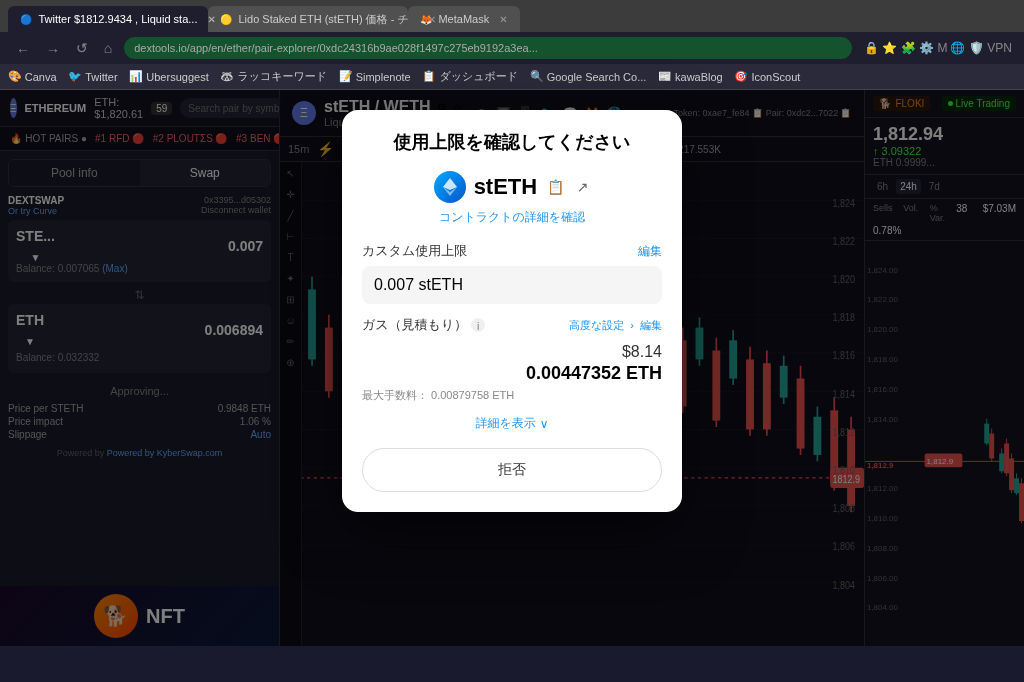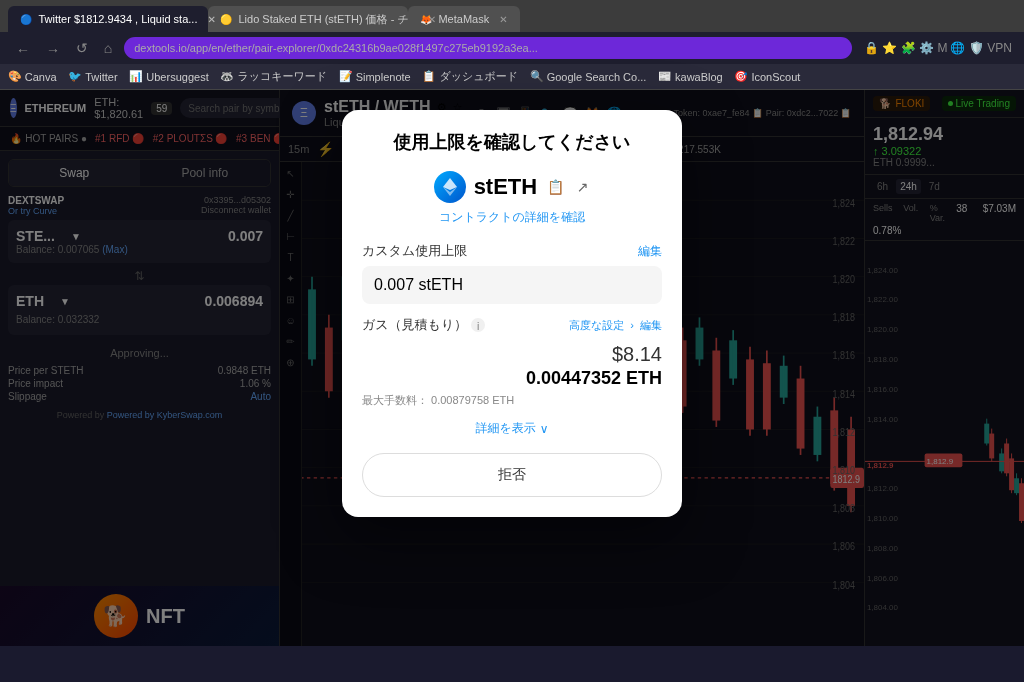--- a/index.html
+++ b/index.html
@@ -31,21 +31,21 @@
     .tab-icon { font-size: 10px; }
     .address-bar {
       background: #1e1e2e;
       height: 32px;
       display: flex;
       align-items: center;
       padding: 0 12px;
       gap: 8px;
     }
     .address-input {
-      background: #6d28d9;
+      background: #14532d;
       border: none;
       border-radius: 12px;
       flex: 1;
       height: 22px;
       color: #aaa;
       font-size: 11px;
       padding: 0 10px;
       outline: none;
     }
     .bookmarks-bar {
@@ -110,21 +110,21 @@
     .swap-tabs { display: flex; margin-bottom: 8px; border: 1px solid #333; border-radius: 6px; overflow: hidden; }
     .swap-tab { flex: 1; text-align: center; padding: 6px; font-size: 12px; cursor: pointer; background: #1a1a2a; color: #aaa; }
     .swap-tab.active { background: #252535; color: #fff; }
     .swap-info { display: flex; justify-content: space-between; margin: 4px 0; }
     .token-box {
       background: #252535;
       border-radius: 6px;
       padding: 8px;
       margin-bottom: 6px;
     }
-    .token-name { font-size: 14px; color: #fff; font-weight: bold; display: flex; align-items: center; gap: 16px; }
+    .token-name { font-size: 14px; color: #fff; font-weight: bold; display: flex; align-items: center; gap: 8px; flex-direction: column; }
     .token-amount { font-size: 14px; color: #fff; font-weight: bold; text-align: center; }
     .token-balance { font-size: 10px; color: #888; }
     .token-balance .max { color: #6af; cursor: pointer; }
     .swap-arrow { text-align: center; color: #666; margin: 2px 0; font-size: 12px; cursor: pointer; }
     .approving { text-align: center; font-size: 11px; color: #888; padding: 6px; }
     .price-info { font-size: 10px; color: #aaa; }
     .price-row { display: flex; justify-content: space-between; margin-bottom: 2px; }
     .powered { text-align: center; font-size: 9px; color: #666; margin-top: 8px; }
     .powered span { color: #6af; }
 
@@ -275,21 +275,21 @@
     .amount-box {
       background: #f5f5f5;
       border-radius: 8px;
       padding: 10px 12px;
       margin-bottom: 12px;
     }
     .gas-section { margin-bottom: 12px; }
     .gas-header { display: flex; justify-content: space-between; align-items: center; margin-bottom: 4px; }
     .gas-label { font-size: 13px; color: #333; font-weight: 500; display: flex; align-items: center; gap: 4px; }
     .gas-settings { display: flex; align-items: center; gap: 6px; font-size: 11px; color: #2196f3; cursor: pointer; }
-    .gas-usd { font-size: 20px; color: #333; text-align: right; margin-bottom: 2px; margin-top: 9px; }
+    .gas-usd { font-size: 16px; color: #333; text-align: right; margin-bottom: 2px; margin-top: 9px; }
     .gas-eth { font-size: 18px; font-weight: bold; color: #000; text-align: right; margin-bottom: 4px; }
     .gas-warning { font-size: 11px; color: #ff6b35; margin-bottom: 2px; }
     .gas-max { font-size: 11px; color: #888; text-align: right; }
     .details-link { text-align: center; font-size: 12px; color: #2196f3; cursor: pointer; margin-bottom: 16px; display: flex; align-items: center; justify-content: center; gap: 4px; }
     .modal-buttons { display: flex; gap: 12px; }
     .btn-reject {
       flex: 1;
       padding: 12px;
       border: 1px solid #ddd;
       border-radius: 24px;
@@ -416,22 +416,22 @@
     <div class="dex-top-bar">
       <span class="hot-pairs">🔥 <span>HOT PAIRS</span> ●</span>
       <span style="color:#f66;">#1 RFD 🔴</span>
       <span style="color:#f66;">#2 PLOUTΣS 🔴</span>
       <span style="color:#f66;">#3 BEN 🔴</span>
 
     </div>
 
     <div class="swap-container">
       <div class="swap-tabs">
+        <div class="swap-tab">Pool info</div>
         <div class="swap-tab active">Swap</div>
-        <div class="swap-tab">Pool info</div>
       </div>
 
       <div class="swap-info">
         <div>
           <div style="font-size:10px;color:#fff;font-weight:bold;">DEXTSWAP</div>
           <div style="font-size:9px;color:#6af;">Or try Curve</div>
         </div>
         <div style="text-align:right;">
           <div style="font-size:9px;color:#888;">0x3395...d05302</div>
           <div style="font-size:9px;color:#888;">Disconnect wallet</div>

